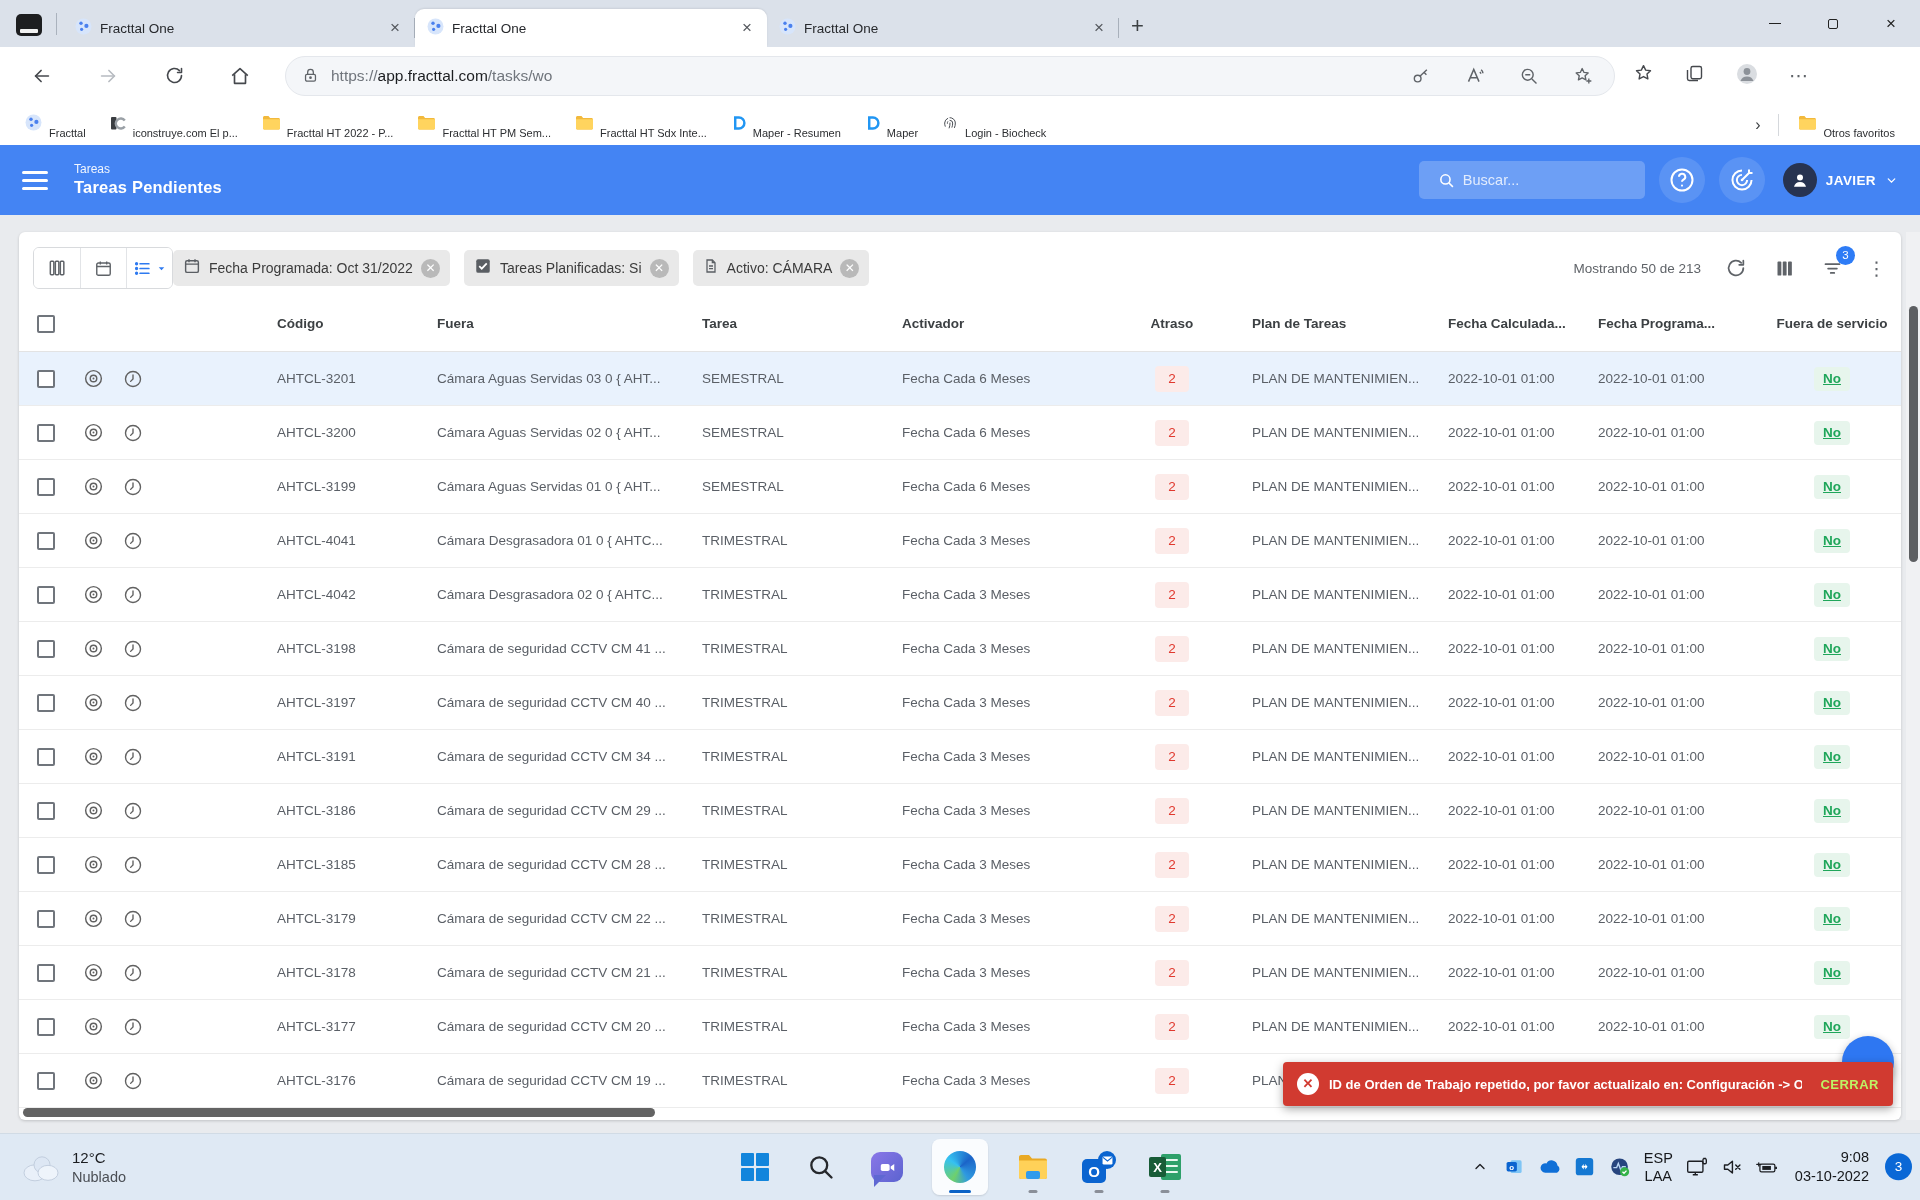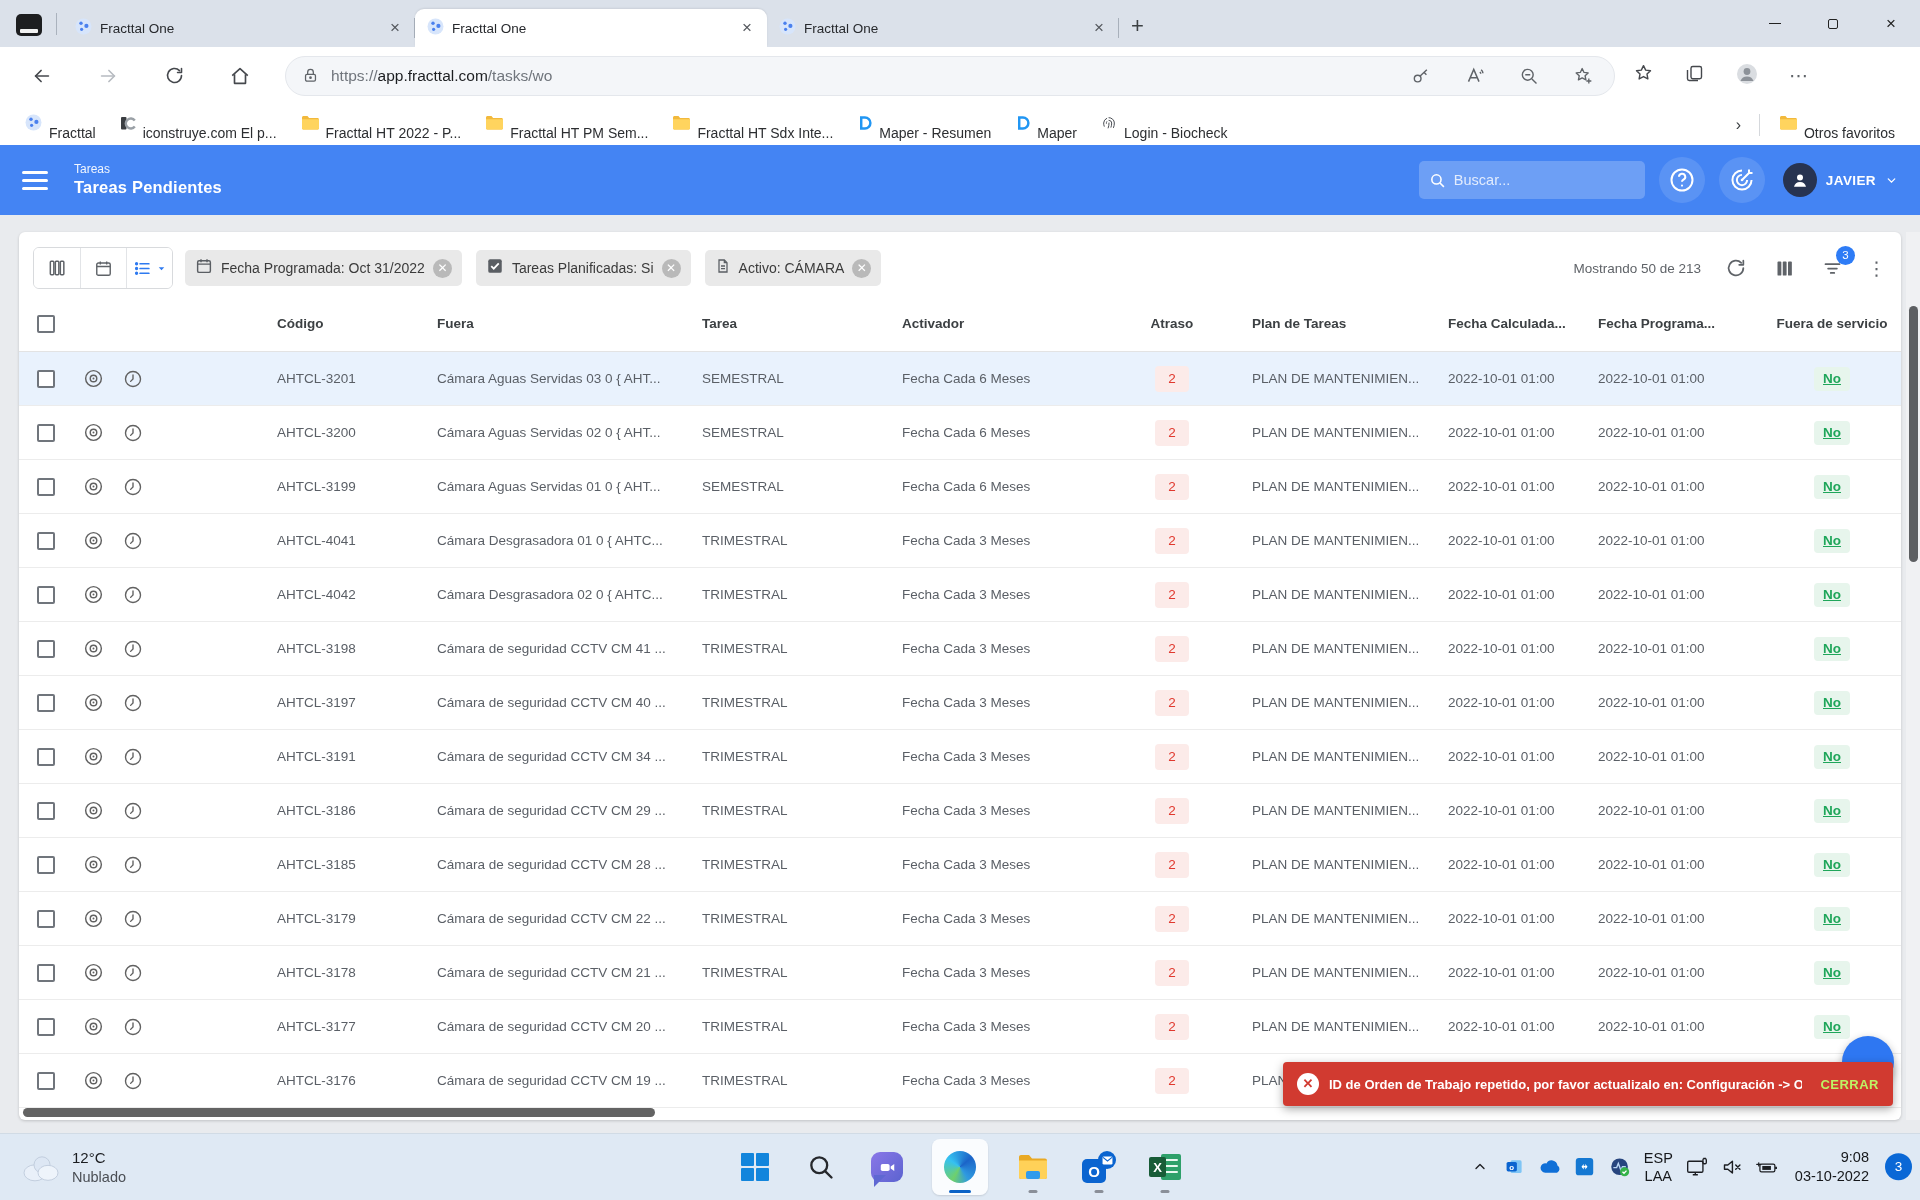--- a/index.html
+++ b/index.html
@@ -29,50 +29,50 @@
   .nav-ic { width:34px; height:34px; display:flex; align-items:center; justify-content:center; margin-left:32px; }
   .nav-ic:first-child { margin-left:25px; }
   .urlbar { margin-left:28px; width:1330px; height:40px; background:#f4f6f9; border:1px solid #e4e7ec; border-radius:20px; display:flex; align-items:center; padding:0 14px 0 16px; }
   .url-text { margin-left:12px; font-size:15.5px; color:#70757c; flex:1; white-space:nowrap; overflow:hidden; }
   .url-text .host { color:#1c1e21; }
   .pill-ic { width:34px; height:34px; display:flex; align-items:center; justify-content:center; margin-left:20px; }
   .after-url { display:flex; align-items:center; margin-left:18px; gap:30px; }
 
   .bookbar { height:41px; background:#ffffff; display:flex; align-items:center; padding:0 16px; }
   .bm { display:flex; align-items:center; gap:7px; padding:4px 9px; border-radius:5px; }
-  .bm-label { font-size:14px; color:#2c2e31; white-space:nowrap;margin-top:16px; }
+  .bm-label { font-size:11px; color:#2c2e31; white-space:nowrap;margin-top:16px; }
   .bm-right { margin-left:auto; display:flex; align-items:center; gap:10px; }
   .bm-chev { font-size:16px; color:#3c4043; padding:0 8px; }
   .bm-divider { width:1px; height:22px; background:#d5d8dc; }
 
   
   .appbar { height:70px; background:#4484f3; display:flex; align-items:center; padding:0 22px; color:#fff; }
   .hamburger { width:26px; display:flex; flex-direction:column; gap:5px; }
   .hamburger span { display:block; height:3px; background:#fff; border-radius:2px; }
   .app-titles { margin-left:26px; line-height:1.25; }
   .app-breadcrumb { font-size:12px; color:rgba(255,255,255,.92); }
   .app-title { font-size:16.5px; font-weight:700; letter-spacing:.2px; }
   .appbar-right { margin-left:auto; display:flex; align-items:center; gap:14px; }
-  .search-pill { width:226px; height:38px; background:rgba(255,255,255,.22); border-radius:5px; display:flex; align-items:center; padding:0 10px; gap:8px; }
+  .search-pill { width:226px; height:38px; background:rgba(255,255,255,.22); border-radius:5px; display:flex; align-items:center; padding:0 19px; gap:8px; }
   .search-pill input { background:transparent; border:none; outline:none; color:#fff; font-size:14.5px; width:160px; font-family:inherit; }
   .search-pill input::placeholder { color:rgba(255,255,255,.8); }
   .round-ic { width:46px; height:46px; border-radius:50%; background:rgba(255,255,255,.12); display:flex; align-items:center; justify-content:center; }
   .user-chip { display:flex; align-items:center; gap:9px; margin-left:4px; }
   .avatar { width:34px; height:34px; border-radius:50%; background:#273350; display:flex; align-items:center; justify-content:center; }
   .user-name { font-size:13.5px; font-weight:700; letter-spacing:.4px; }
 
   
   .content { position:relative; height:918px; }
   .card { position:relative; margin:17px 19px 0; height:888px; background:#fff; border-radius:6px; box-shadow:0 1px 3px rgba(0,0,0,.18); overflow:hidden; }
 
   .table-toolbar { height:64px; display:flex; align-items:center; padding:8px 14px 0 14px; }
   .view-switch { display:flex; border:1px solid #d8dadd; border-radius:6px; overflow:hidden; }
   .vs-btn { width:46px; height:40px; display:flex; align-items:center; justify-content:center; background:#fff; }
   .vs-btn + .vs-btn { border-left:1px solid #e2e4e7; }
-  .chips { display:flex; gap:14px; margin-left:12px; }
+  .chips { display:flex; gap:14px; margin-left:0; }
   .chip { height:36px; background:#e9e9e9; border-radius:5px; display:flex; align-items:center; gap:8px; padding:0 10px; }
   .chip-label { font-size:14px; color:#3b3b3b; white-space:nowrap; }
   .chip-x { width:19px; height:19px; border-radius:50%; background:#b9b9b9; color:#fff; font-size:12px; line-height:19px; text-align:center; }
   .toolbar-right { margin-left:auto; display:flex; align-items:center; gap:22px; }
   .showing { font-size:13.5px; color:#5f6368; }
   .tr-ic { position:relative; width:26px; height:26px; display:flex; align-items:center; justify-content:center; }
   .badge { position:absolute; top:-9px; right:-10px; min-width:19px; height:19px; border-radius:10px; background:#2e7cf6; color:#fff; font-size:11.5px; line-height:19px; text-align:center; padding:0 4px; }
   .kebab { font-size:19px; color:#5f6368; letter-spacing:1px; }
 
   .grid { display:grid; grid-template-columns:54px 40px 40px 124px 160px 265px 200px 230px 80px 40px 196px 150px 165px minmax(0,1fr); align-items:center; }

